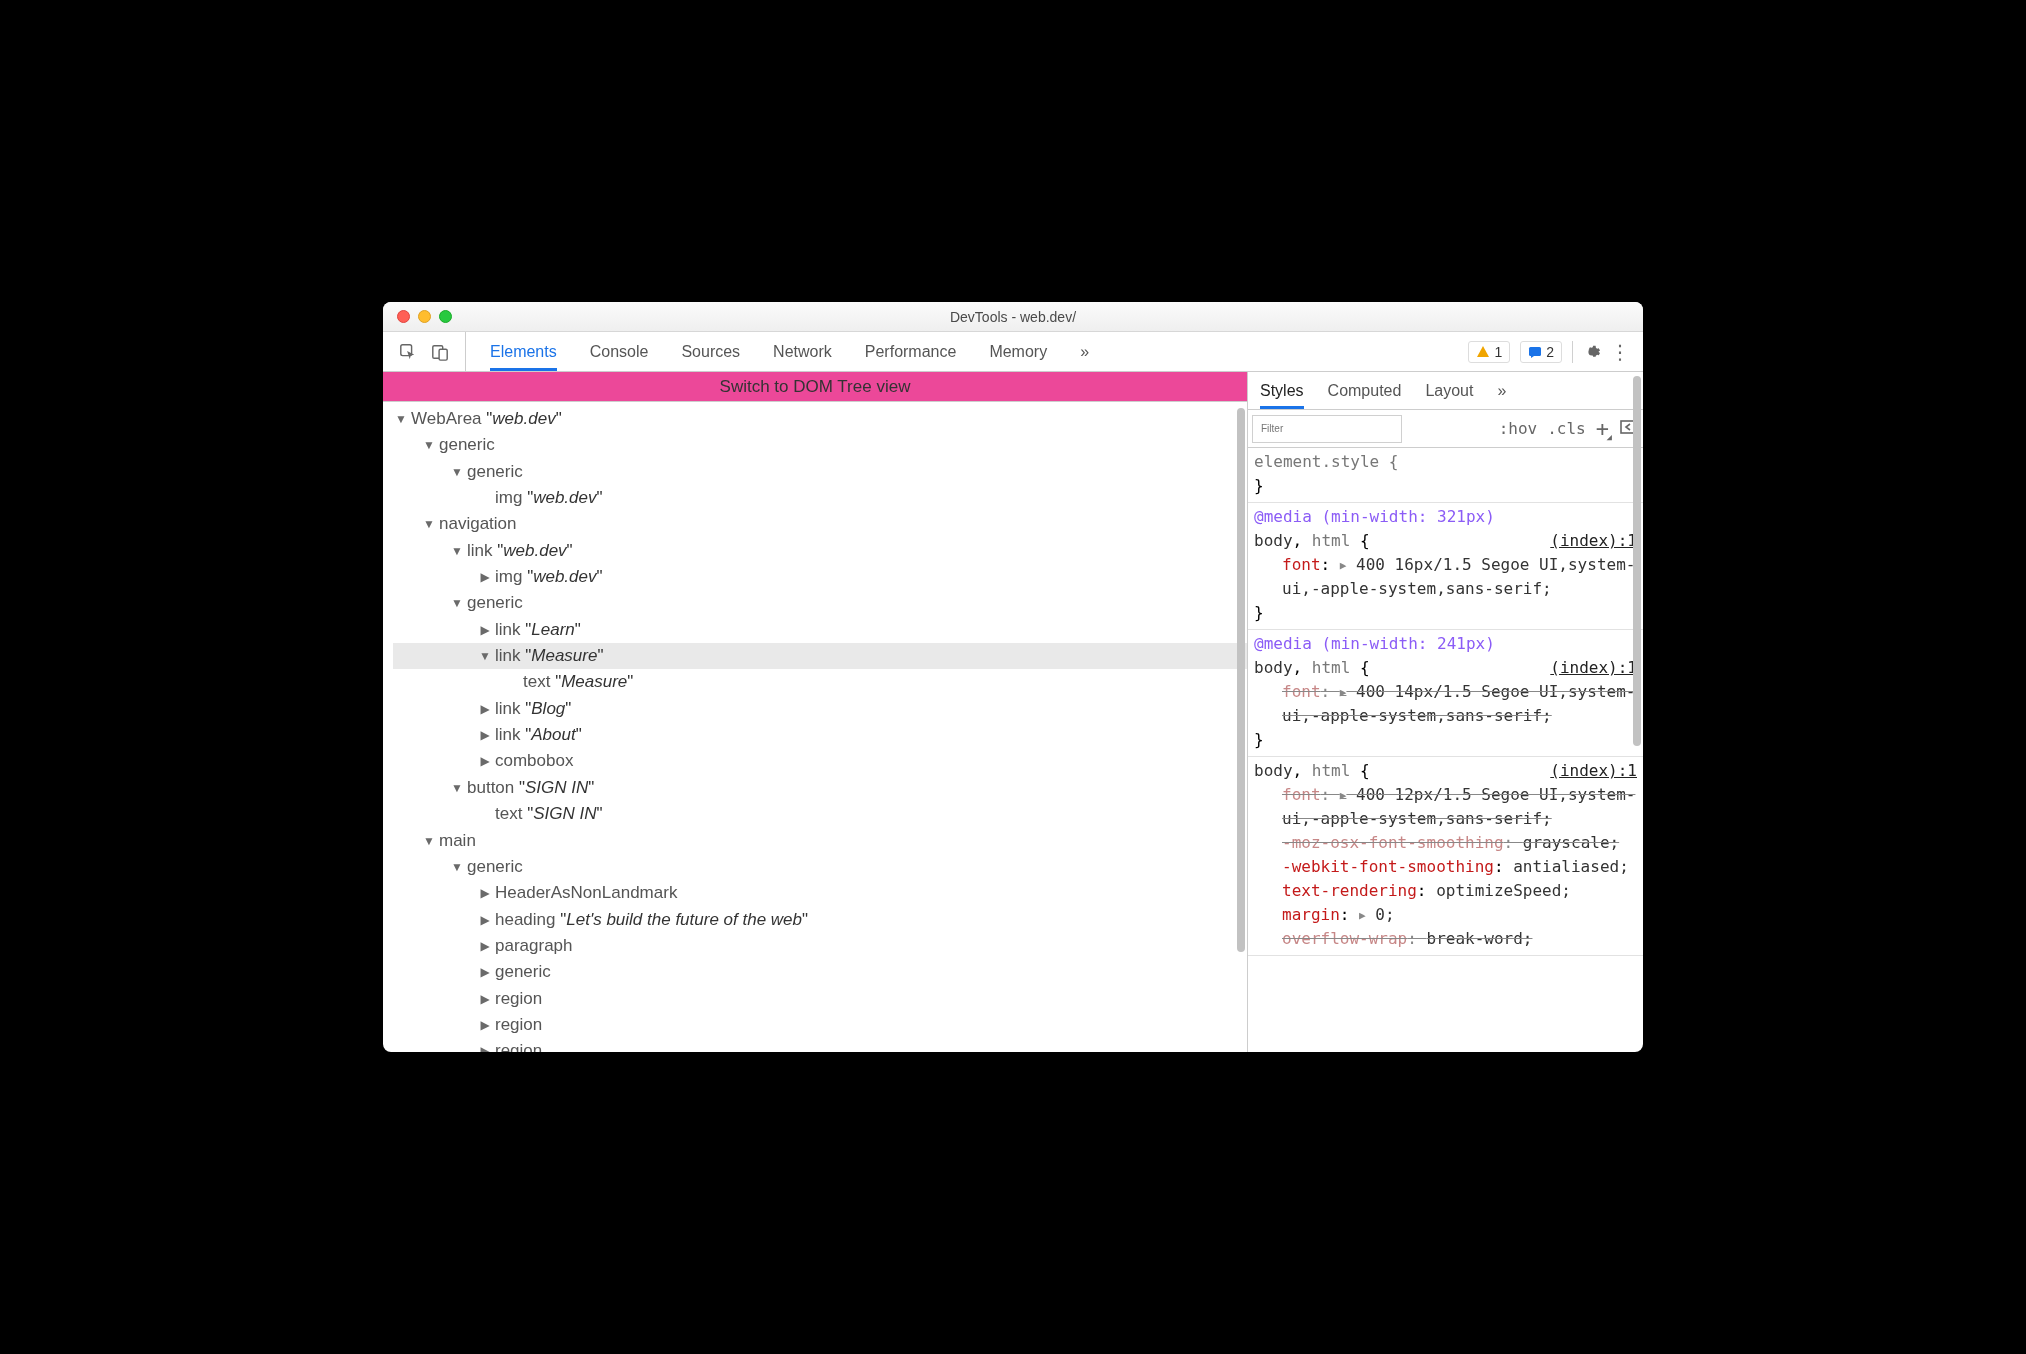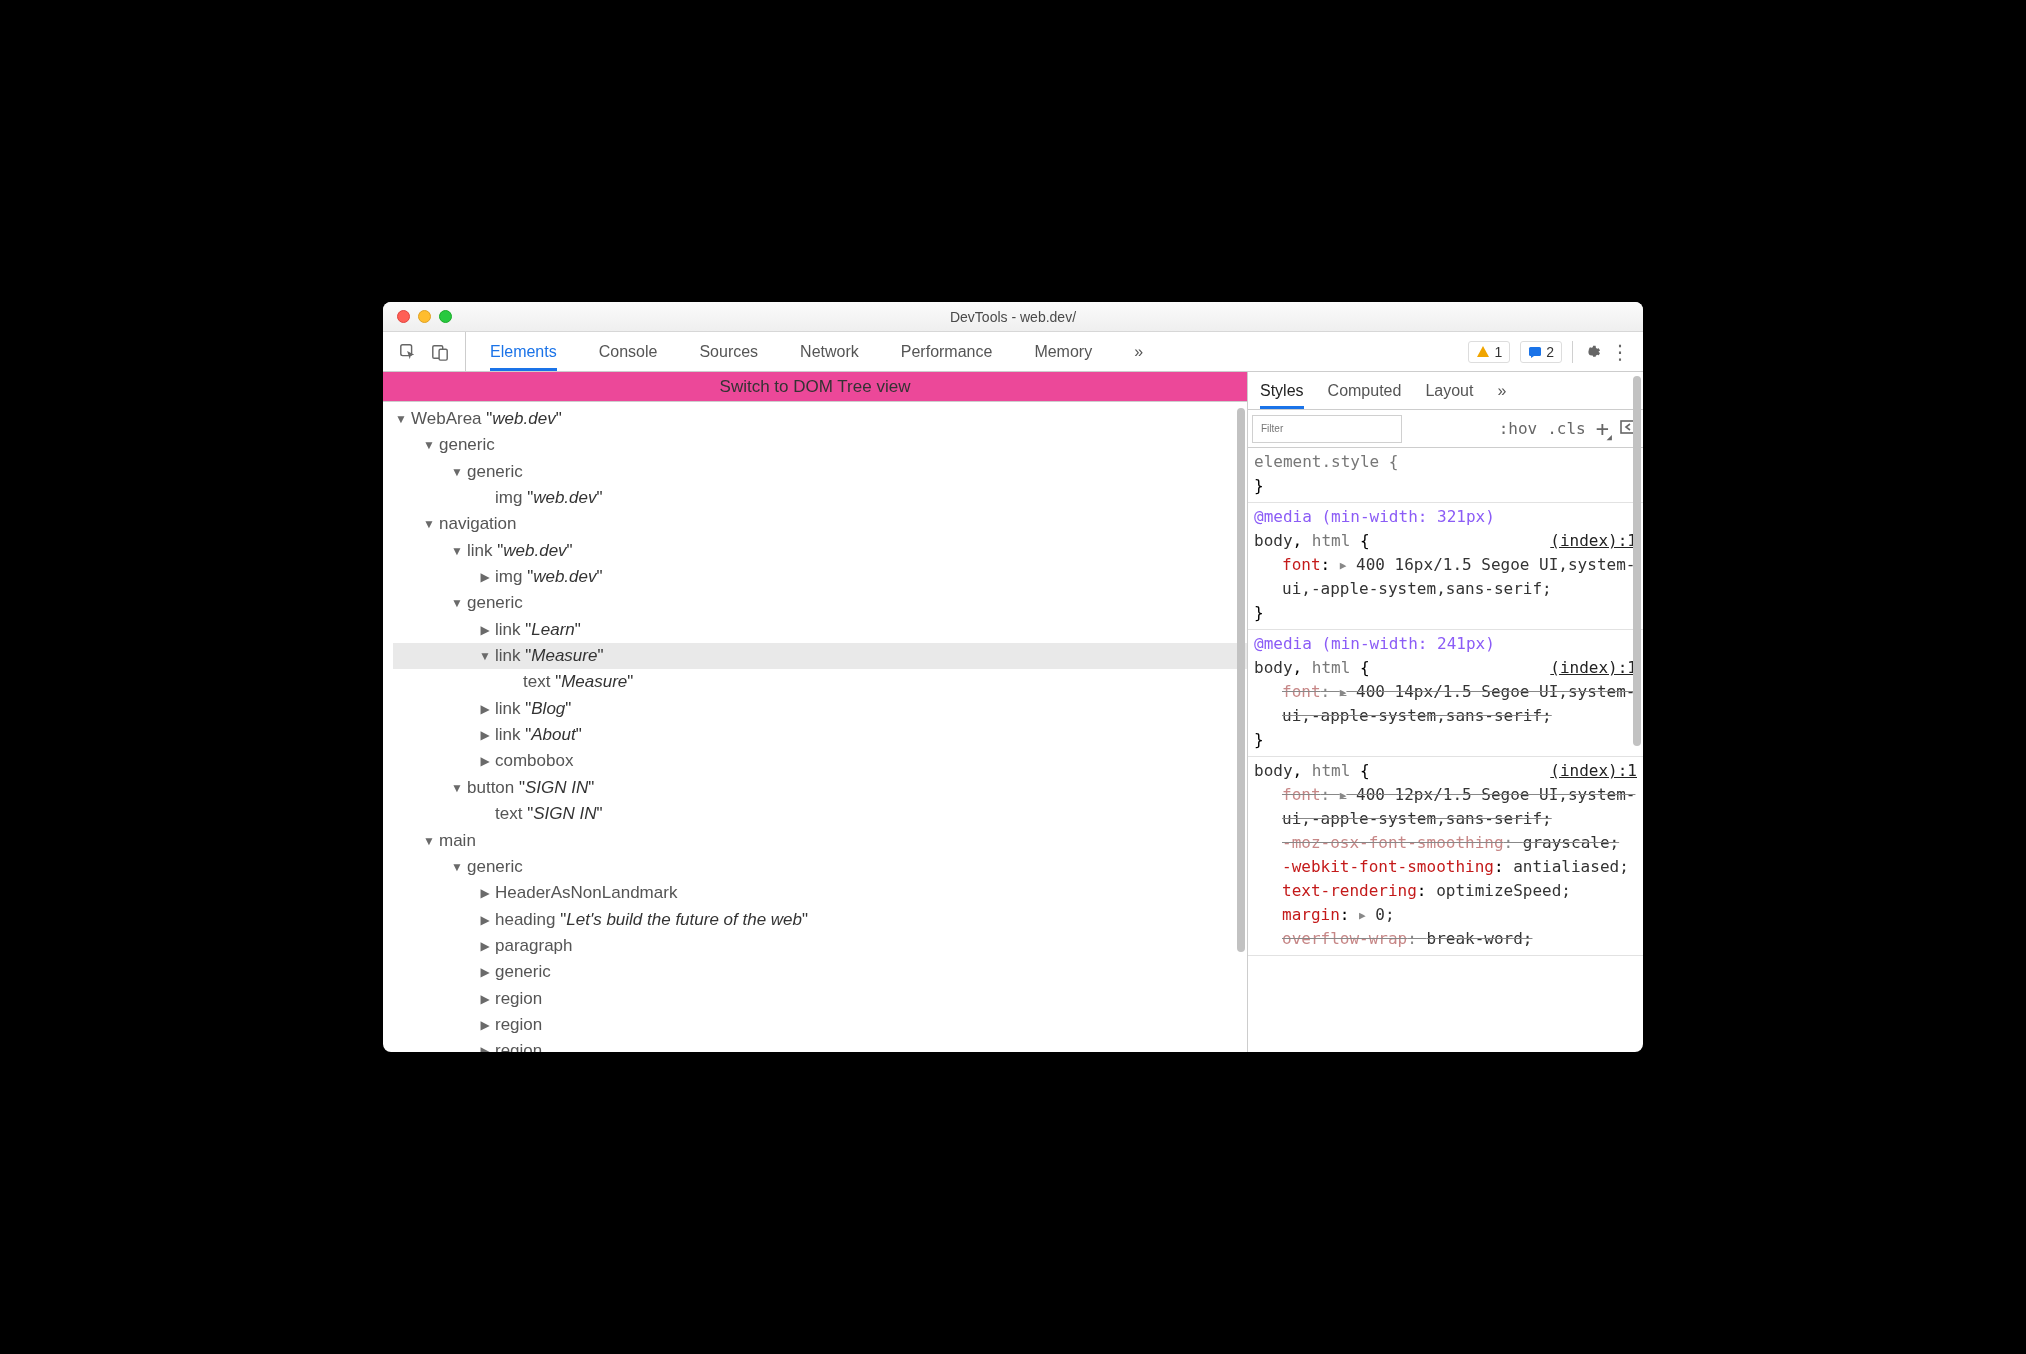--- a/index.html
+++ b/index.html
@@ -66,21 +66,21 @@
     border-right: 1px solid #cdcdcd;
   }
   .icon-btn {
     width: 18px; height: 18px;
     display: inline-flex; align-items: center; justify-content: center;
     color: #666;
   }
   .tabs {
     display: flex;
     align-items: center;
-    gap: 42px;
+    gap: 33px;
     padding-left: 24px;
     flex: 1;
   }
   .tab {
     height: 100%;
     display: flex; align-items: center;
     color: #555;
     cursor: pointer;
     border-bottom: 3px solid transparent;
     padding-top: 3px;

